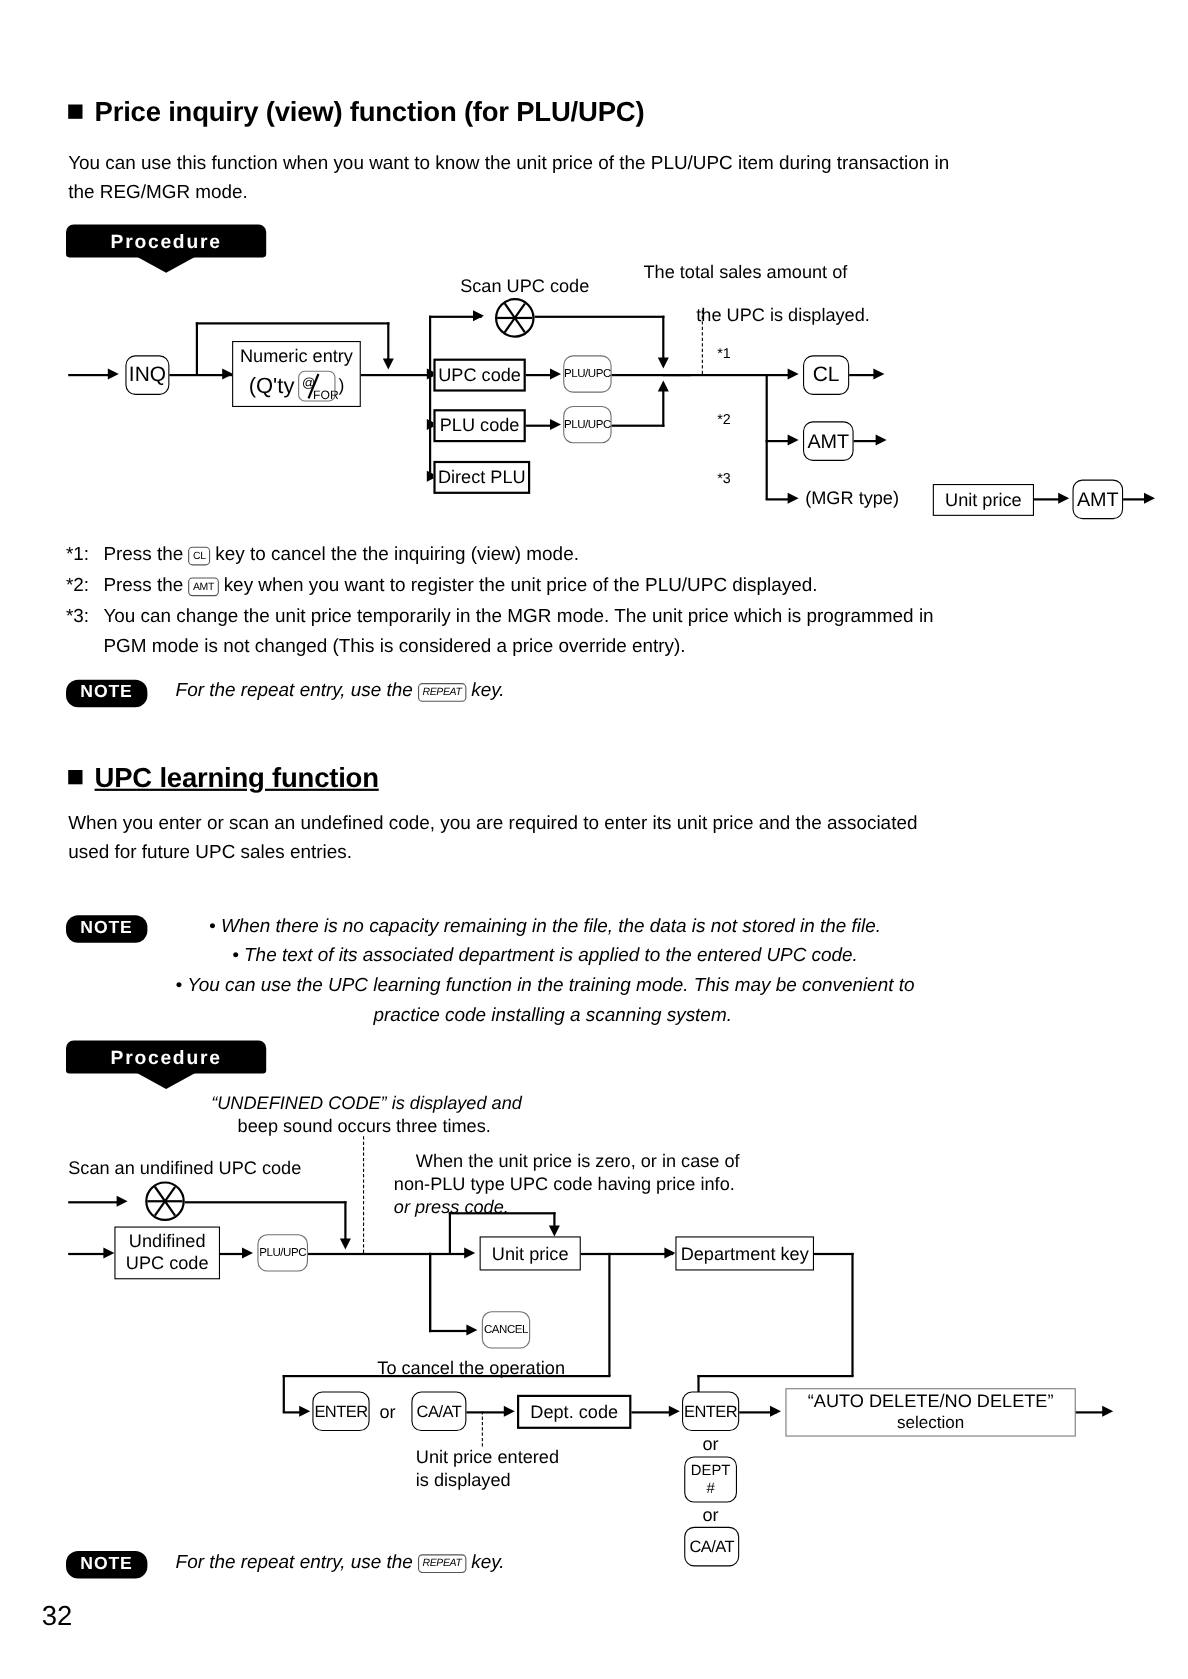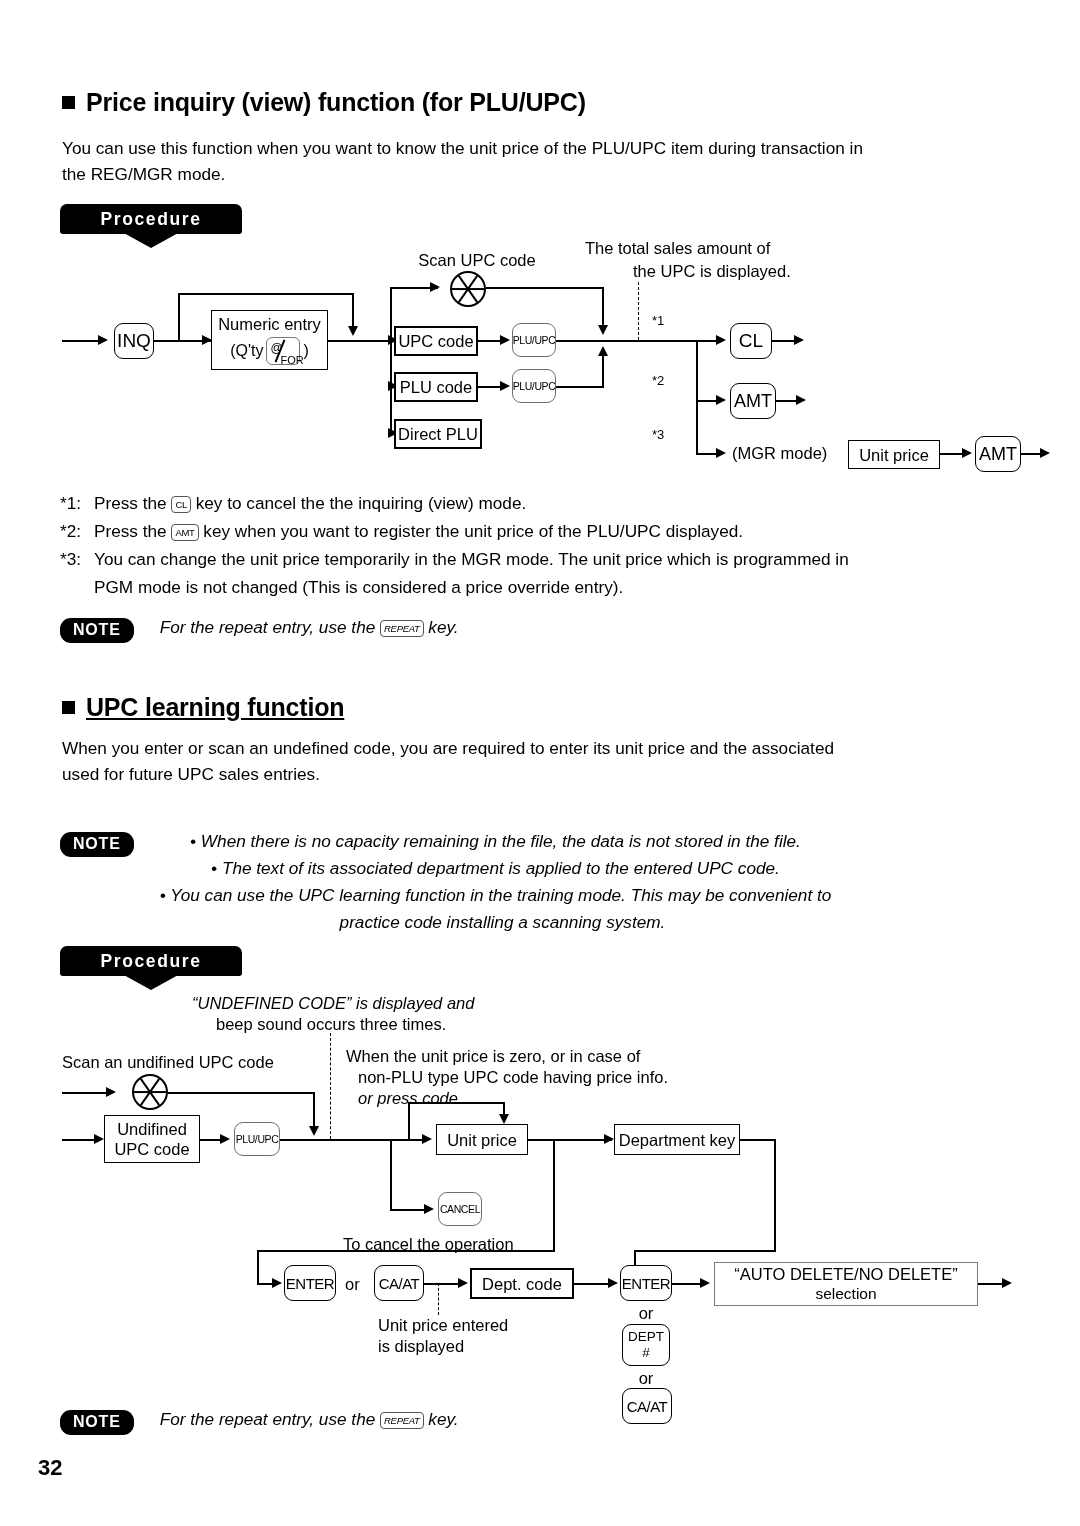--- a/index.html
+++ b/index.html
@@ -175,22 +175,22 @@
     font-size: 9.5px;
     line-height: 15px;
     padding: 0 3px;
     vertical-align: 1px;
     letter-spacing: -0.3px;
     background: #fff;
   }
 
   .pgnum {
     position: absolute;
-    font-size: 22px;
-    font-weight: bold;
+    font-size: 25px;
+    font-weight: normal;
   }
 </style>
 </head>
 <body>
 
 <div class="sec-head" style="position:absolute;left:62px;top:88px;">
   <span class="bullet"></span><span>Price inquiry (view) function (for PLU/UPC)</span>
 </div>
 
 <div class="para" style="position:absolute;left:62px;top:135px;width:900px;">
@@ -201,41 +201,41 @@
 <div class="proc-tag" style="position:absolute;left:60px;top:204px;">
   <div class="body"></div>
   <div class="point"></div>
   <div class="label">Procedure</div>
 </div>
 
 <div class="fc" style="left:0;top:0;width:1080px;height:480px;">
 
   <div class="lbl ctr" style="left:412px;top:250px;width:130px;">Scan UPC code</div>
   <div class="lbl" style="left:585px;top:238px;">The total sales amount of</div>
-  <div class="lbl" style="left:585px;top:261px;margin-left:48px;">the UPC is displayed.</div>
+  <div class="lbl" style="left:585px;top:277px;margin-left:48px;">the UPC is displayed.</div>
 
   <div class="hline" style="left:62px;top:340px;width:38px;"></div>
   <div class="ar-r" style="left:98px;top:335px;"></div>
 
   <div class="key" style="left:114px;top:323px;width:40px;height:36px;font-size:19px;">
     <span>INQ</span>
   </div>
 
   <div class="hline" style="left:154px;top:340px;width:57px;"></div>
   <div class="ar-r" style="left:202px;top:335px;"></div>
 
   <div class="vline" style="left:178px;top:293px;height:48px;"></div>
   <div class="hline" style="left:178px;top:293px;width:176px;"></div>
   <div class="vline" style="left:352px;top:293px;height:35px;"></div>
   <div class="ar-d" style="left:348px;top:326px;"></div>
 
   <div class="sq-box" style="left:211px;top:310px;width:117px;height:60px;flex-direction:column;">
     <div style="margin-top:-2px;">Numeric entry</div>
     <div style="display:flex;align-items:center;margin-top:3px;">
-      <span style="font-size:16px;">(Q'ty</span>
+      <span style="font-size:20px;">(Q'ty</span>
       <span style="position:relative;display:inline-block;width:34px;height:28px;border:1.4px solid #777;border-radius:6px;margin:0 3px;">
         <span style="position:absolute;left:3px;top:0px;font-size:12px;">@</span>
         <span style="position:absolute;left:12px;top:1px;width:1.5px;height:24px;background:#000;transform:rotate(22deg);"></span>
         <span style="position:absolute;left:13px;top:12px;font-size:11px;">FOR</span>
       </span>
       <span style="font-size:16px;">)</span>
     </div>
   </div>
 
   <div class="hline" style="left:328px;top:340px;width:64px;"></div>
@@ -306,21 +306,21 @@
   <div class="lbl" style="left:652px;top:370px;font-size:13px;">*2</div>
   <div class="key" style="left:730px;top:383px;width:46px;height:36px;font-size:18px;">
     <span>AMT</span>
   </div>
   <div class="hline" style="left:776px;top:400px;width:24px;"></div>
   <div class="ar-r" style="left:796px;top:395px;"></div>
 
   <div class="hline" style="left:696px;top:453px;width:24px;"></div>
   <div class="ar-r" style="left:716px;top:448px;"></div>
   <div class="lbl" style="left:652px;top:424px;font-size:13px;">*3</div>
-  <div class="lbl" style="left:732px;top:443px;">(MGR mode)</div>
+  <div class="lbl" style="left:732px;top:443px;">(MGR type)</div>
   <div class="sq-box" style="left:848px;top:440px;width:92px;height:29px;">
     <span>Unit price</span>
   </div>
   <div class="hline" style="left:940px;top:453px;width:26px;"></div>
   <div class="ar-r" style="left:962px;top:448px;"></div>
   <div class="key" style="left:975px;top:436px;width:46px;height:36px;font-size:18px;">
     <span>AMT</span>
   </div>
   <div class="hline" style="left:1021px;top:453px;width:22px;"></div>
   <div class="ar-r" style="left:1040px;top:448px;"></div>
@@ -386,21 +386,21 @@
   <div class="label">Procedure</div>
 </div>
 
 <div class="fc" style="left:0;top:0;width:1080px;height:1526px;">
 
   <div class="lbl" style="left:192px;top:993px;font-style:italic;">“UNDEFINED CODE” is displayed and</div>
   <div class="lbl" style="left:216px;top:1014px;">beep sound occurs three times.</div>
 
   <div class="lbl" style="left:62px;top:1052px;">Scan an undifined UPC code</div>
 
-  <div class="lbl" style="left:346px;top:1046px;">When the unit price is zero, or in case of</div>
+  <div class="lbl" style="left:378px;top:1046px;">When the unit price is zero, or in case of</div>
   <div class="lbl" style="left:358px;top:1067px;">non-PLU type UPC code having price info.</div>
   <div class="lbl" style="left:358px;top:1088px;font-style:italic;">or press code.</div>
 
   <div class="hline" style="left:62px;top:1092px;width:48px;"></div>
   <div class="ar-r" style="left:106px;top:1087px;"></div>
   <div class="scan" style="left:132px;top:1074px;width:36px;height:36px;">
     <div class="circ"></div>
     <div class="sp" style="transform:rotate(90deg);"></div>
     <div class="sp" style="transform:rotate(35deg);"></div>
     <div class="sp" style="transform:rotate(-35deg);"></div>

